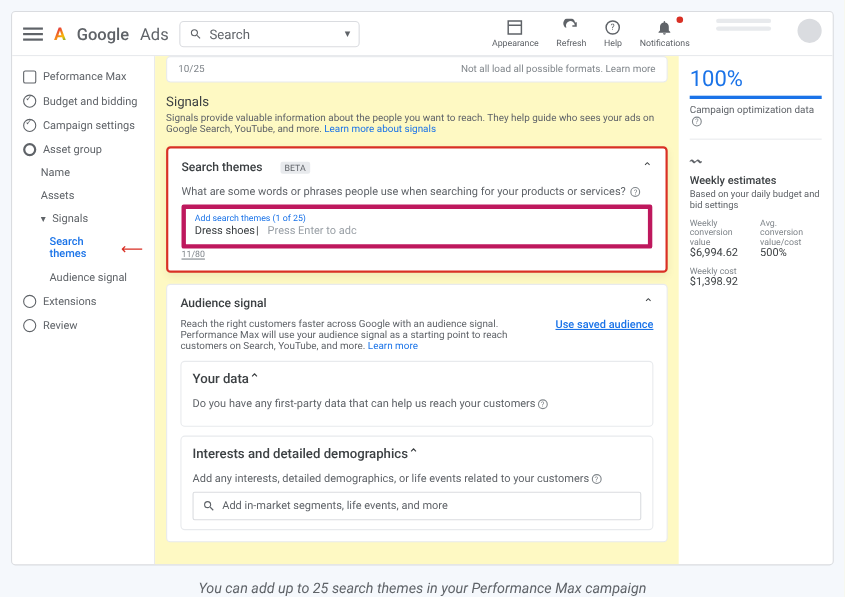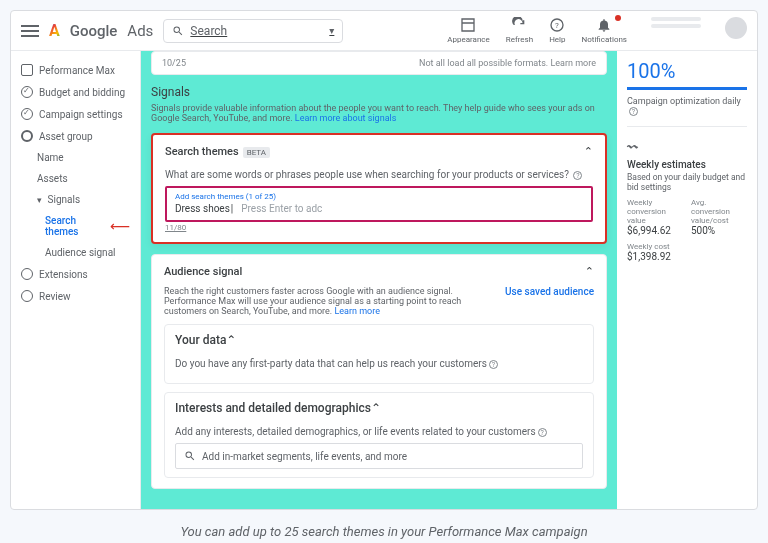--- a/index.html
+++ b/index.html
@@ -3,21 +3,21 @@
 <meta charset="utf-8">
 <style>
   * { box-sizing: border-box; margin: 0; padding: 0; font-family: "Google Sans", Roboto, Arial, sans-serif; }
   body { background: #f5f8fc; padding: 10px; font-size: 11px; color: #3c4043; }
   .frame { width: 748px; margin: 0 auto; background: #fff; border: 1px solid #dadce0; border-radius: 4px; overflow: hidden; }
   .topbar { display: flex; align-items: center; gap: 10px; padding: 6px 10px; border-bottom: 1px solid #e8eaed; }
   .hamburger { width: 18px; display: flex; flex-direction: column; gap: 3px; cursor: pointer; }
   .hamburger span { height: 2px; background: #5f6368; }
   .logo-a { font-weight: 700; font-size: 16px; background: linear-gradient(135deg,#4285F4,#EA4335,#FBBC05,#34A853); -webkit-background-clip: text; color: transparent; }
   .logo-text { font-size: 15px; color: #5f6368; font-weight: 500; }
-  .search-box { display: flex; align-items: center; gap: 6px; border: 1px solid #dadce0; border-radius: 4px; padding: 4px 8px; width: 180px; cursor: pointer; text-decoration: underline; }
+  .search-box { display: flex; align-items: center; gap: 6px; border: 1px solid #dadce0; border-radius: 4px; padding: 4px 8px; width: 164px; cursor: pointer; }
   .search-box .q { font-size: 12px; color: #5f6368; flex: 1; }
   .chev { font-size: 10px; color: #5f6368; }
   .top-icons { margin-left: auto; display: flex; gap: 16px; align-items: flex-start; }
   .top-icon { display: flex; flex-direction: column; align-items: center; font-size: 8px; color: #5f6368; gap: 2px; cursor: pointer; position: relative; }
   .top-icon svg { width: 16px; height: 16px; fill: #5f6368; }
   .dot { position: absolute; top: -2px; right: 6px; width: 6px; height: 6px; background: #d93025; border-radius: 50%; }
   .tiny-lines { display: flex; flex-direction: column; gap: 3px; margin-left: 8px; }
   .tiny-lines span { width: 50px; height: 4px; background: #e8eaed; border-radius: 2px; display: block; }
   .avatar { width: 22px; height: 22px; border-radius: 50%; background: #dadce0; margin-left: 8px; }
   .body { display: flex; }
@@ -25,43 +25,43 @@
   .sb-item { display: flex; align-items: center; gap: 6px; padding: 5px 10px; cursor: pointer; }
   .sb-item.sub { padding-left: 26px; }
   .sb-item.subsub { padding-left: 34px; }
   .sb-item.active { color: #1a73e8; font-weight: 500; }
   .sb-icon { width: 12px; height: 12px; border: 1.5px solid #5f6368; border-radius: 50%; flex-shrink: 0; }
   .sb-icon.check::after { content: "✓"; font-size: 8px; color: #5f6368; position: relative; top: -3px; left: 1px; }
   .sb-icon.ring { border-width: 2px; }
   .sb-icon.sq { border-radius: 2px; }
   .caret { font-size: 9px; }
   .arrow-red { color: #d93025; font-size: 14px; margin-left: 4px; }
-  .main { flex: 1; padding: 0 10px 10px; background: #5eead4; }
+  .main { flex: 1; padding: 0 10px 10px; background: #fef9c3; }
   .remnant { background: #fff; border: 1px solid #e8eaed; border-radius: 4px; padding: 6px 10px; margin-bottom: 10px; display: flex; justify-content: space-between; font-size: 9px; color: #80868b; }
   .section-title { font-size: 12px; color: #3c4043; margin: 6px 0 4px; }
   .desc { font-size: 9px; color: #5f6368; margin-bottom: 10px; }
   .desc a { color: #1a73e8; text-decoration: none; }
   .card { background: #fff; border: 1px solid #e8eaed; border-radius: 4px; padding: 10px 12px; margin-bottom: 10px; }
   .card.highlight { border: 2px solid #d93025; box-shadow: 0 3px 8px rgba(0,0,0,0.06); }
   .card-head { display: flex; justify-content: space-between; align-items: center; font-size: 11px; font-weight: 500; color: #3c4043; margin-bottom: 8px; }
-  .badge { font-size: 8px; background: #e8eaed; color: #5f6368; padding: 1px 4px; border-radius: 2px; margin-left: 4px; font-weight: 400; }
+  .badge { font-size: 8px; background: #e8eaed; color: #5f6368; padding: 1px 4px; border-radius: 2px; margin-left: 16px; font-weight: 400; }
   .question { font-size: 10px; color: #5f6368; margin-bottom: 6px; margin-top: 11px; }
   .help-ic { display: inline-block; width: 9px; height: 9px; border: 1px solid #80868b; border-radius: 50%; font-size: 7px; text-align: center; line-height: 9px; color: #80868b; margin-left: 2px; }
-  .theme-box { border: 2px solid #be185d; border-radius: 2px; padding: 4px; }
+  .theme-box { border: 4px solid #be185d; border-radius: 2px; padding: 4px; }
   .theme-label { font-size: 8px; color: #1a73e8; padding: 0 4px; }
   .theme-row { display: flex; gap: 8px; padding: 2px 4px; font-size: 10px; }
   .chip { color: #3c4043; }
   .chip::after { content: "|"; margin-left: 1px; color: #3c4043; animation: blink 1s infinite; }
   @keyframes blink { 50% { opacity: 0; } }
   .placeholder { color: #9aa0a6; }
   .counter { text-align: left; font-size: 8px; color: #80868b; margin-top: 1px; text-decoration: underline; }
   .subcard { border: 1px solid #e8eaed; border-radius: 4px; padding: 8px 10px; margin-top: 8px; }
   .subcard .sub-head { display: flex; font-size: 12px; font-weight: 500; margin-bottom: 6px; }
   .input-like { border: 1px solid #dadce0; border-radius: 2px; padding: 6px 8px; display: flex; align-items: center; gap: 6px; font-size: 10px; color: #5f6368; cursor: text; }
-  .use-saved { color: #1a73e8; font-size: 10px; font-weight: 500; cursor: pointer; }
+  .use-saved { color: #1a73e8; font-size: 10px; font-weight: 500; cursor: pointer; text-decoration: underline; }
   .rightcol { width: 140px; padding: 8px 10px; font-size: 9px; color: #5f6368; }
   .score { font-size: 20px; color: #1a73e8; font-weight: 400; }
   .score-bar { height: 3px; background: #1a73e8; margin: 4px 0 6px; }
   .score-label { font-size: 9px; color: #5f6368; }
   .divider { height: 1px; background: #e8eaed; margin: 10px 0; }
   .est-title { font-size: 10px; font-weight: 500; color: #3c4043; margin-bottom: 2px; }
   .est-row { display: flex; gap: 8px; margin-top: 6px; }
   .est-col { flex: 1; }
   .est-lab { font-size: 8px; color: #80868b; }
   .est-val { font-size: 10px; color: #3c4043; font-weight: 400; }
@@ -232,21 +232,21 @@
               </svg>
             <span>Add in-market segments, life events, and more</span>
           </div>
         </div>
       </div>
     </div>
 
     <div class="rightcol">
       <div class="score">100%</div>
       <div class="score-bar"></div>
-      <div class="score-label"><span>Campaign optimization daily</span> <span class="help-ic">?</span></div>
+      <div class="score-label"><span>Campaign optimization data</span> <span class="help-ic">?</span></div>
       <div class="divider"></div>
       <div style="font-size:11px;color:#5f6368;margin-bottom:6px">〰</div>
       <div class="est-title">Weekly estimates</div>
       <div style="font-size:8.5px">Based on your daily budget and bid settings</div>
       <div class="est-row">
         <div class="est-col">
           <div class="est-lab">Weekly conversion value</div>
           <div class="est-val">$6,994.62</div>
         </div>
         <div class="est-col">

